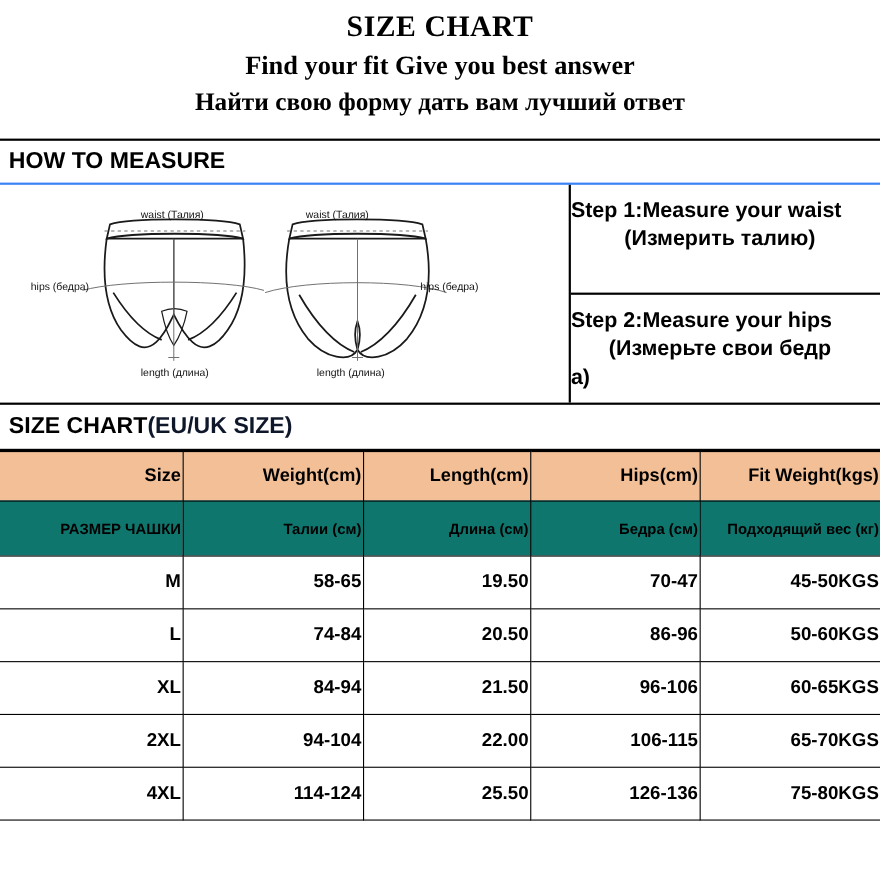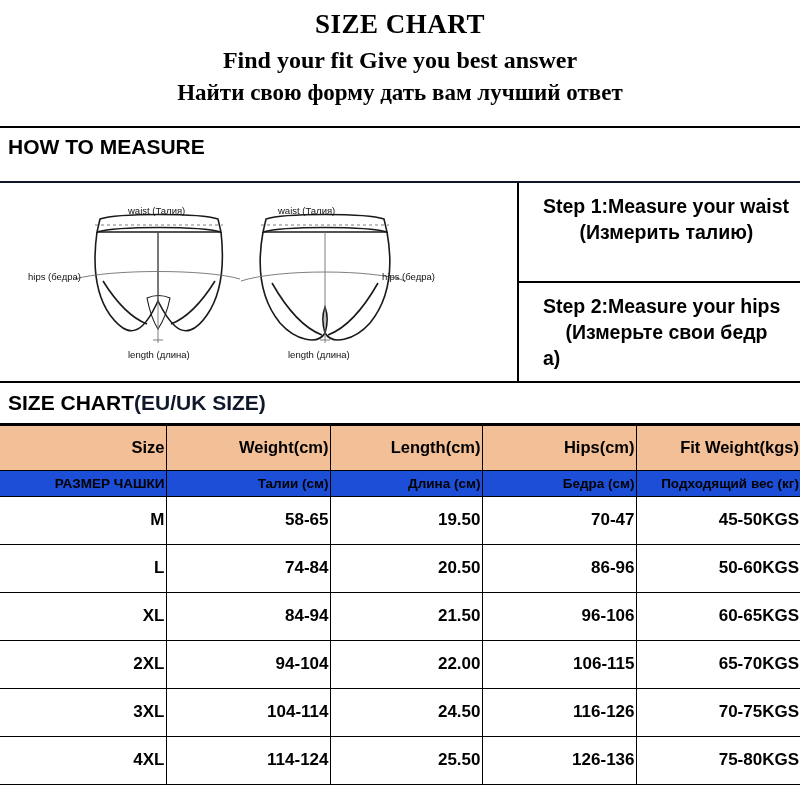--- a/index.html
+++ b/index.html
@@ -52,42 +52,42 @@
   .hr-thick {
     border: 0;
     border-top: 2px solid #000;
     margin: 0;
   }
 
   
   .how-title {
     font-size: 21px;
     font-weight: bold;
-    padding: 7px 0 22px 8px;
-    border-bottom: 2px solid #0f172a;
+    padding: 7px 0 7px 8px;
+    border-bottom: 2px solid #3b82f6;
   }
   .measure-area {
     display: flex;
     border-bottom: 2px solid #000;
     height: 200px;
     box-sizing: border-box;
   }
   .diagram {
     width: 519px;
     border-right: 2px solid #000;
     position: relative;
     box-sizing: border-box;
   }
   .steps {
     flex: 1;
     display: flex;
     flex-direction: column;
   }
   .step {
-    padding: 10px 10px 6px 24px;
+    padding: 10px 10px 6px 0;
     font-size: 19.5px;
     font-weight: bold;
     line-height: 1.35;
     box-sizing: border-box;
     flex: 1;
   }
   .step.first {
     border-bottom: 2px solid #000;
   }
   .step .line2 {
@@ -132,23 +132,23 @@
   }
   table.sizes td:first-child { border-left: none; }
   table.sizes td:last-child { border-right: none; }
 
   tr.hdr-en td {
     background: #f2bf96;
     font-size: 16.5px;
     height: 45px;
   }
   tr.hdr-ru td {
-    background: #1d4ed8;
+    background: #0f766e;
     font-size: 13.5px;
-    height: 26px;
+    height: 50px;
   }
   tr.data td {
     font-size: 17px;
     height: 48px;
   }
   td.col-size { width: 166px; }
   td.col-waist { width: 164px; }
   td.col-length { width: 152px; }
   td.col-hips { width: 154px; }
   td.col-weight { width: 164px; }
@@ -280,27 +280,20 @@
         <td>60-65KGS</td>
       </tr>
       <tr class="data">
         <td>2XL</td>
         <td>94-104</td>
         <td>22.00</td>
         <td>106-115</td>
         <td>65-70KGS</td>
       </tr>
       <tr class="data">
-        <td>3XL</td>
-        <td>104-114</td>
-        <td>24.50</td>
-        <td>116-126</td>
-        <td>70-75KGS</td>
-      </tr>
-      <tr class="data">
         <td>4XL</td>
         <td>114-124</td>
         <td>25.50</td>
         <td>126-136</td>
         <td>75-80KGS</td>
       </tr>
     </tbody>
   </table>
 
 </div>

